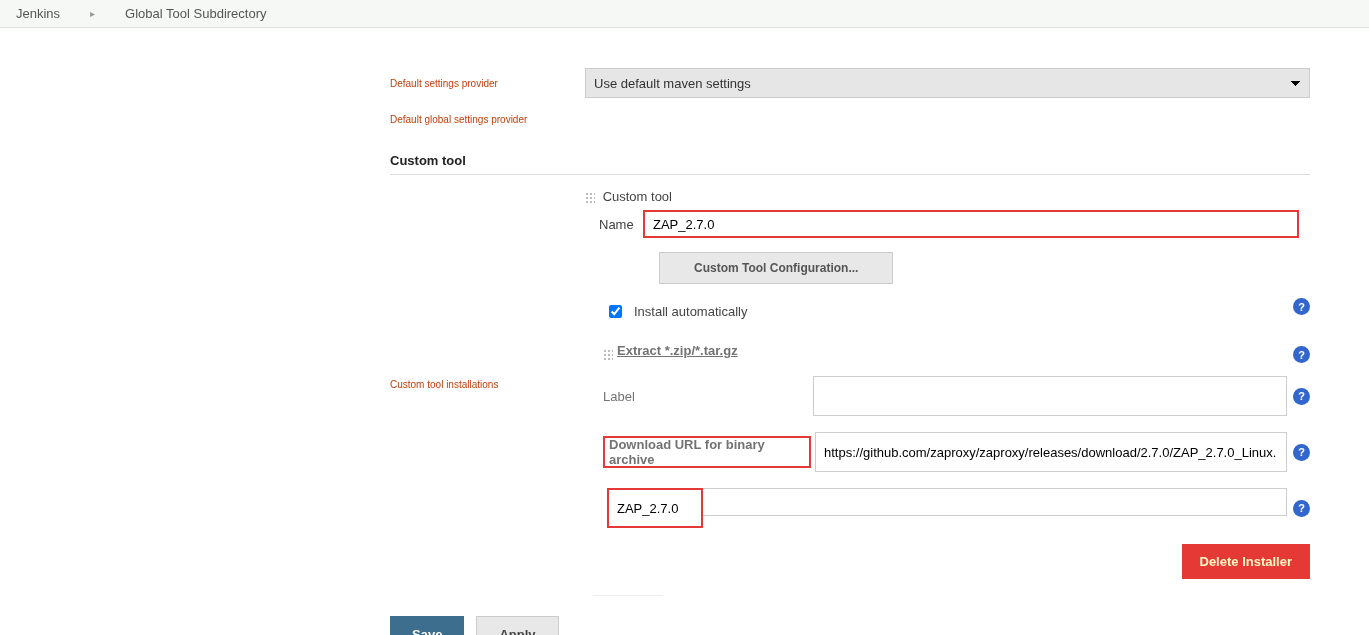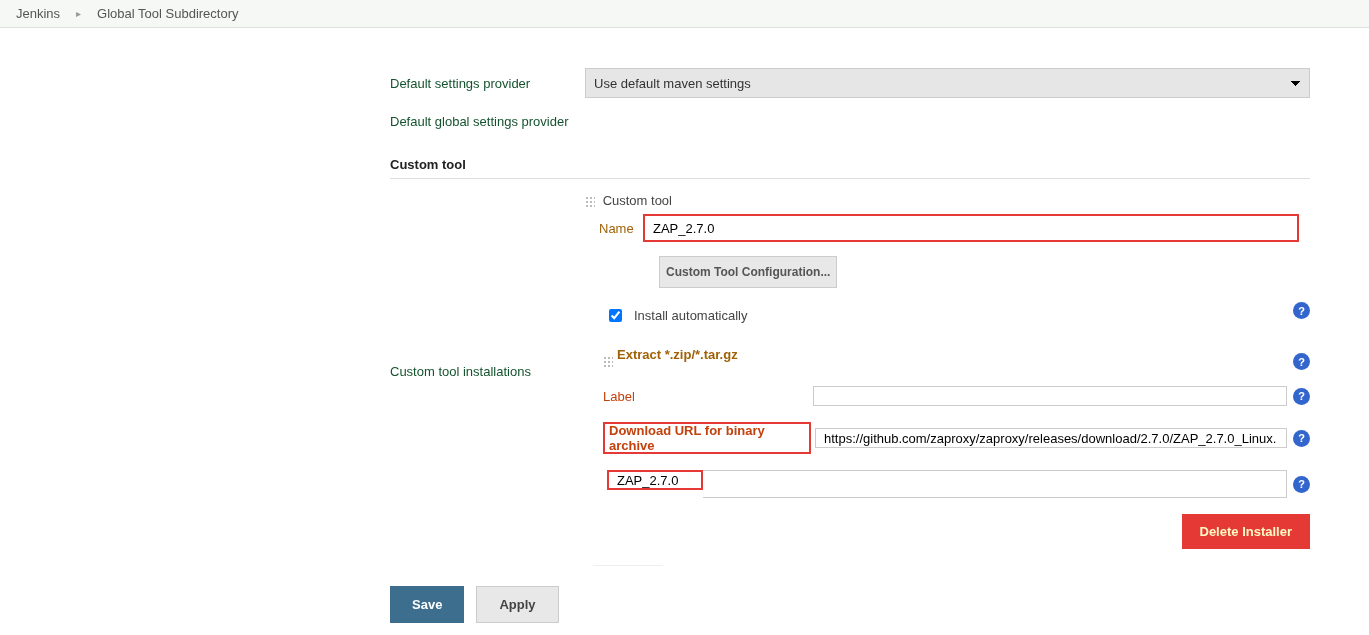--- a/index.html
+++ b/index.html
@@ -1,42 +1,42 @@
 <!DOCTYPE html>
 <html><head>
 <meta charset="utf-8">
 <style>
 * { box-sizing: border-box; margin: 0; padding: 0; }
 body { font-family: Arial, Helvetica, sans-serif; font-size: 13px; color: #333; background: #fff; width: 1369px; }
-.breadcrumb { background: #f5f8f5; border-bottom: 1px solid #e0e0e0; padding: 6px 16px; font-size: 13px; color: #555; display: flex; align-items: center; gap: 16px; }
+.breadcrumb { background: #f5f8f5; border-bottom: 1px solid #e0e0e0; padding: 6px 16px; font-size: 13px; color: #555; display: flex; align-items: center; gap: 30px; }
 .breadcrumb-item { color: #555; cursor: pointer; }
 .breadcrumb-sep { color: #999; font-size: 10px; }
 .content { padding: 0 20px 20px 390px; max-width: 1330px; }
 .form-row { display: flex; align-items: center; margin-bottom: 16px; }
-.form-label { width: 195px; color: #14532d; font-size: 13px; flex-shrink: 0; }
+.form-label { width: 195px; color: #c2410c; font-size: 10px; flex-shrink: 0; }
 .select-wrap { flex: 1; }
 select { width: 100%; height: 30px; background: #e6e6e6; border: 1px solid #ccc; padding: 4px 8px; font-size: 13px; color: #333; appearance: none; -webkit-appearance: none; background-image: linear-gradient(45deg, transparent 50%, #000 50%), linear-gradient(135deg, #000 50%, transparent 50%); background-position: calc(100% - 14px) 12px, calc(100% - 9px) 12px; background-size: 5px 5px; background-repeat: no-repeat; }
 .section-header { font-weight: bold; font-size: 13px; margin: 28px 0 2px 0; color: #222; padding-bottom: 4px; }
 .section-divider { border-bottom: 1px solid #ddd; margin-bottom: 14px; }
 .tool-block { margin-left: 203px; }
 .drag-handle { display: inline-block; width: 10px; height: 12px; background-image: radial-gradient(#bbb 1px, transparent 1px); background-size: 4px 4px; vertical-align: middle; margin-right: 4px; }
 .tool-title { color: #444; font-size: 13px; }
 .name-row { display: flex; align-items: center; margin: 6px 0 14px 14px; }
-.name-label { width: 44px; color: #a16207; }
+.name-label { width: 44px; color: #404040; }
 .name-input { border: 2px solid #e53935; padding: 5px 8px; font-size: 13px; width: 656px; height: 28px; }
-.config-btn { margin-left: 74px; background: #e8e8e8; border: 1px solid #ccc; padding: 8px 6px; font-size: 12px; font-weight: bold; color: #555; cursor: pointer; }
+.config-btn { margin-left: 74px; background: #e8e8e8; border: 1px solid #ccc; padding: 8px 34px; font-size: 12px; font-weight: bold; color: #555; cursor: pointer; }
 .install-row { display: flex; align-items: center; margin: 20px 0 10px 0; padding-left: 24px; }
 .install-check { margin-right: 12px; }
 .install-label { color: #444; }
 .extract-block { margin-left: 18px; margin-top: 14px; }
-.extract-header { font-weight: bold; color: #a16207; margin-bottom: 14px; }
+.extract-header { font-weight: bold; color: #737373; margin-bottom: 8px; text-decoration: underline; }
 .field-row { display: flex; align-items: center; margin-bottom: 16px; }
-.field-label { width: 210px; color: #c2410c; font-size: 13px; }
+.field-label { width: 210px; color: #737373; font-size: 13px; }
 .field-label.boxed { border: 2px solid #e53935; padding: 6px 4px; width: 208px; height: 32px; display: flex; align-items: center; font-weight: bold; }
-.field-input { flex: 1; border: 1px solid #ccc; padding: 5px 8px; font-size: 13px; height: 20px; }
+.field-input { flex: 1; border: 1px solid #ccc; padding: 5px 8px; font-size: 13px; height: 40px; }
 .field-input.boxed { border: 2px solid #e53935; width: 96px; flex: 0 0 auto; margin-right: 0; }
 .field-input.boxed ~ .rest { flex: 1; border: 1px solid #ccc; border-left: none; height: 28px; }
 .sub-wrap { display: flex; flex: 1; }
 .help-icon { width: 17px; height: 17px; border-radius: 50%; background: #3366cc; color: #fff; font-weight: bold; font-size: 11px; display: inline-flex; align-items: center; justify-content: center; margin-left: 6px; cursor: pointer; flex-shrink: 0; }
 .delete-row { display: flex; justify-content: flex-end; margin-top: 6px; }
 .delete-btn { background: #e53935; color: #fef9c3; border: none; padding: 10px 18px; font-size: 13px; font-weight: bold; cursor: pointer; }
 .footer-separator { border-top: 1px solid #eee; margin: 14px 0 0 203px; width: 70px; }
 .footer-btns { margin-top: 20px; display: flex; gap: 12px; }
 .save-btn { background: #3d6e8e; color: #fff; border: none; padding: 10px 22px; font-size: 13px; font-weight: bold; cursor: pointer; }
 .apply-btn { background: #e8e8e8; color: #444; border: 1px solid #ccc; padding: 10px 22px; font-size: 13px; font-weight: bold; cursor: pointer; }

